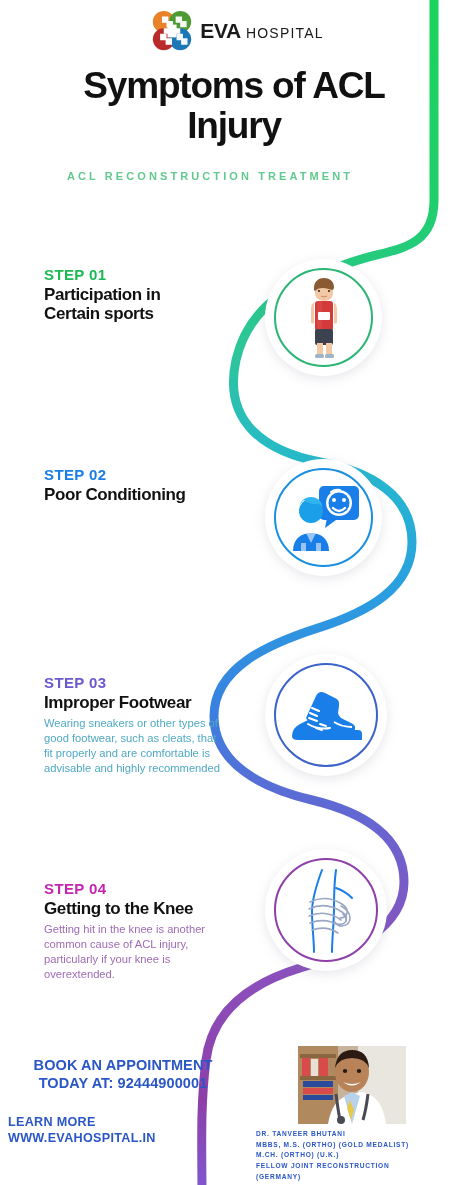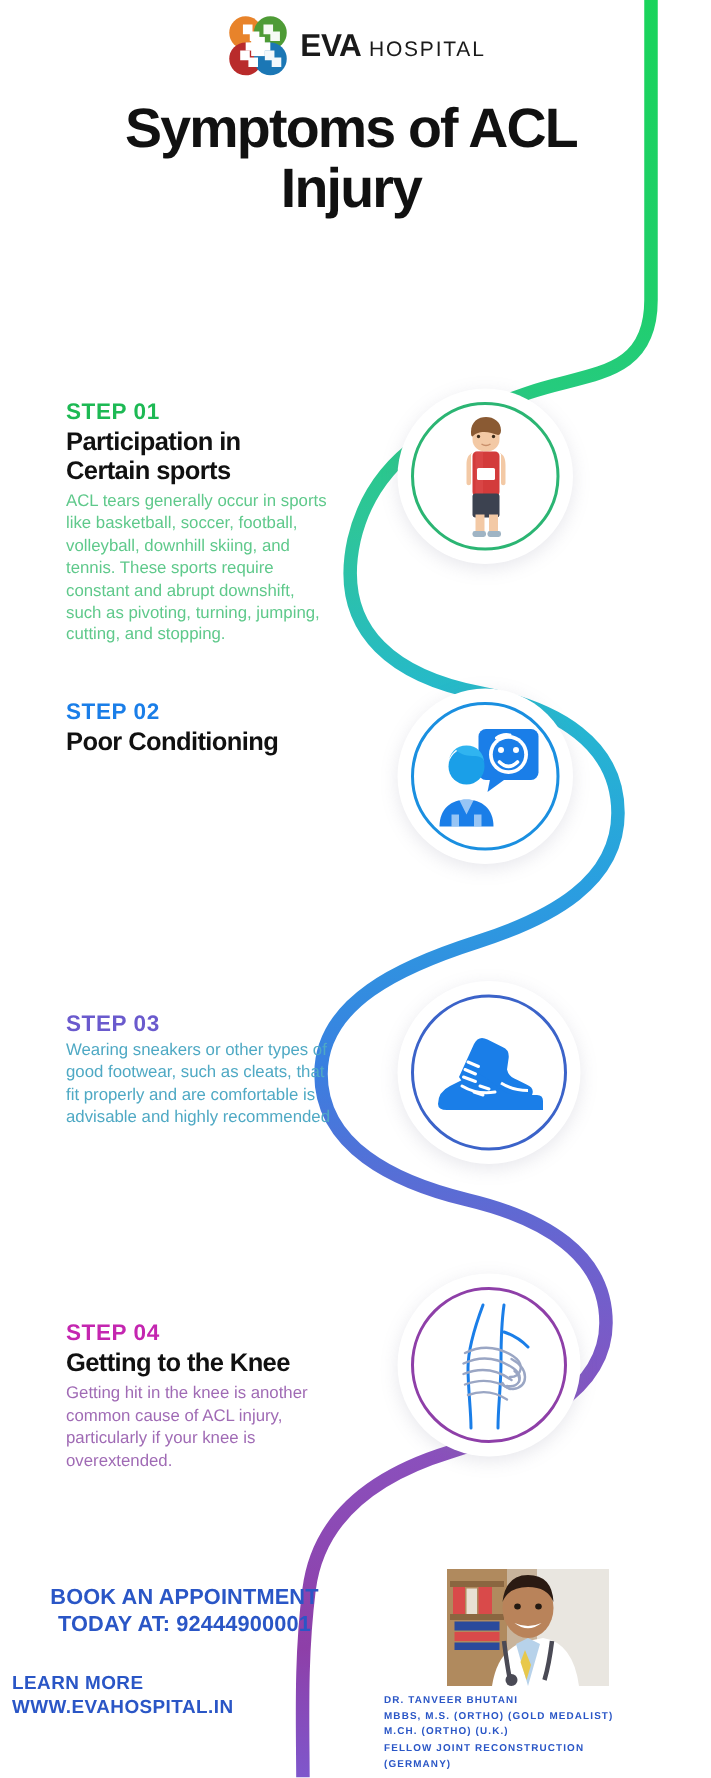--- a/index.html
+++ b/index.html
@@ -131,36 +131,37 @@
       <rect x="19" y="16" width="10" height="14" fill="#fff"></rect>
       <rect x="15" y="20" width="18" height="6" fill="#fff"></rect>
     </svg>
     <span class="logo-text">
       <span class="eva">EVA</span>
         <span class="hosp">HOSPITAL</span>
     </span>
   </div>
 
   <h1 class="headline">Symptoms of ACL Injury</h1>
+  <div class="subtitle">ACL RECONSTRUCTION TREATMENT</div>
 
   <div class="steps">
 
     <div class="step" style="top:0px;">
       <div class="step-label" style="color:#1db954;">STEP 01</div>
       <div class="step-title">Participation in Certain sports</div>
-      <div class="step-body" style="color:#5fc98b;">ACL tears generally occur in sports like basketball, soccer, football, volleyball, downhill skiing, and tennis. These sports require constant and abrupt downshift, such as pivoting, turning, jumping, cutting, and stopping.</div>
     </div>
 
     <div class="step" style="top:200px;">
       <div class="step-label" style="color:#1a7ee8;">STEP 02</div>
       <div class="step-title">Poor Conditioning</div>
     </div>
 
     <div class="step" style="top:408px;">
       <div class="step-label" style="color:#6a5acd;">STEP 03</div>
+      <div class="step-title">Improper Footwear</div>
       <div class="step-body" style="color:#4fa9c4;">Wearing sneakers or other types of good footwear, such as cleats, that fit properly and are comfortable is advisable and highly recommended</div>
     </div>
 
     <div class="step" style="top:598px;">
       <div class="step-label" style="color:#c426b0;margin-top:16px;">STEP 04</div>
       <div class="step-title">Getting to the Knee</div>
       <div class="step-body" style="color:#a06bb5;">Getting hit in the knee is another common cause of ACL injury, particularly if your knee is overextended.</div>
     </div>
   </div>
 

